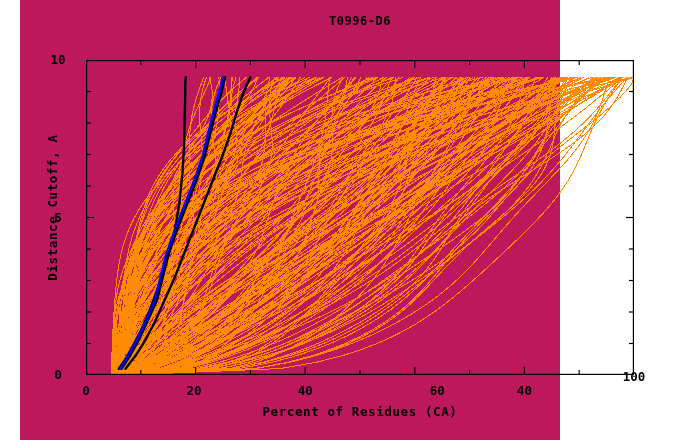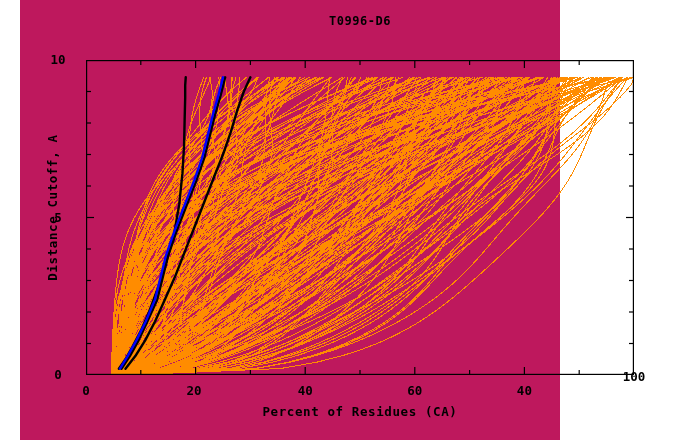--- a/index.html
+++ b/index.html
@@ -325,21 +325,21 @@
     </svg>
   </div>
 
   <div id="ylabel">Distance Cutoff, A</div>
   <div id="xlabel">Percent of Residues (CA)</div>
 
   <div id="xtick-labels">
       <div class="xtick-label" style="left: 36px; top: 383px;">0</div>
       <div class="xtick-label" style="left: 144px; top: 383px;">20</div>
       <div class="xtick-label" style="left: 255.2px; top: 383px;">40</div>
-      <div class="xtick-label" style="left: 364.8px; top: 383px;">60</div>
+      <div class="xtick-label" style="left: 364.8px; top: 383px; text-align: right;">60</div>
       <div class="xtick-label" style="left: 474.4px; top: 383px;">40</div>
       <div class="xtick-label" style="left: 584px; top: 369px;">100</div>
     </div>
   <div id="ytick-labels">
       <div class="ytick-label" style="left: 18px; top: 367px;">0</div>
       <div class="ytick-label" style="left: 18px; top: 209.5px;">5</div>
       <div class="ytick-label" style="left: 18px; top: 52px;">10</div>
     </div>
 
 </div>

